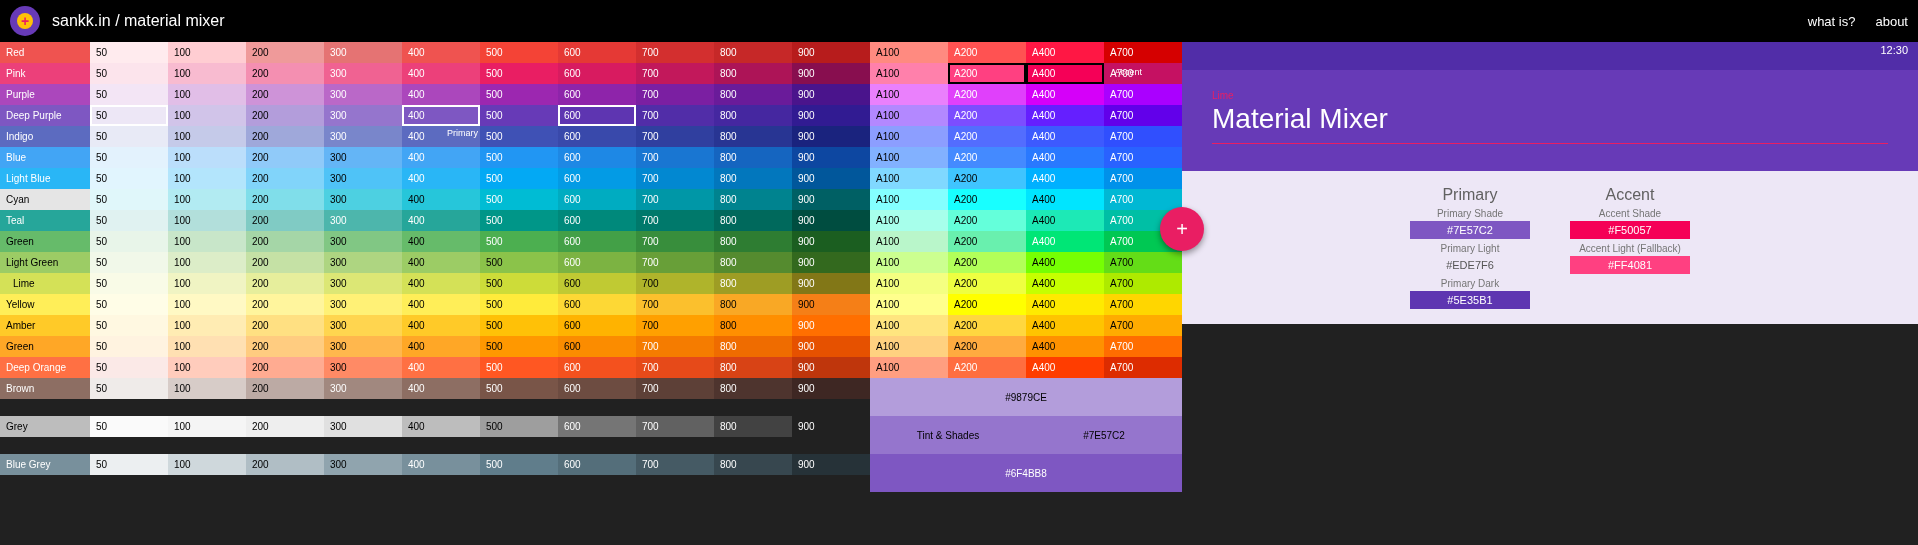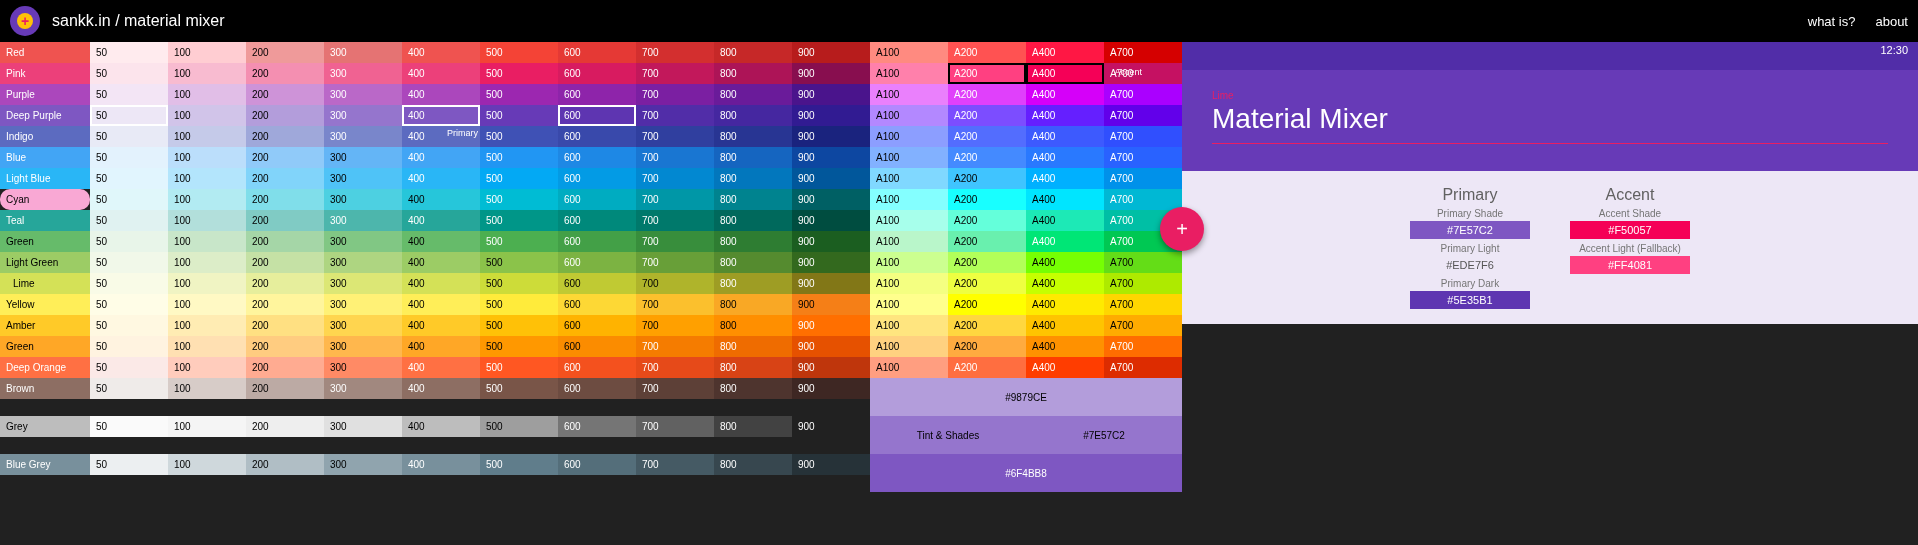--- a/index.html
+++ b/index.html
@@ -150,21 +150,21 @@
       <div class="cell" style="background: rgb(41, 182, 246); color: rgb(255, 255, 255);">400</div>
       <div class="cell" style="background: rgb(3, 169, 244); color: rgb(255, 255, 255);">500</div>
       <div class="cell" style="background: rgb(3, 155, 229); color: rgb(255, 255, 255);">600</div>
       <div class="cell" style="background: rgb(2, 136, 209); color: rgb(255, 255, 255);">700</div>
       <div class="cell" style="background: rgb(2, 119, 189); color: rgb(255, 255, 255);">800</div>
       <div class="cell" style="background: rgb(1, 87, 155); color: rgb(255, 255, 255);">900</div>
       <div class="cell" style="background: rgb(128, 216, 255); color: rgb(0, 0, 0);">A100</div>
       <div class="cell" style="background: rgb(64, 196, 255); color: rgb(0, 0, 0);">A200</div>
       <div class="cell" style="background: rgb(0, 176, 255); color: rgb(255, 255, 255);">A400</div>
       <div class="cell" style="background: rgb(0, 145, 234); color: rgb(255, 255, 255);">A700</div>
-      <div class="cell rowname" style="background: #f9a8d4; color: rgb(0, 0, 0); border-radius: 10px;">Cyan</div>
+      <div class="cell rowname" style="background: #e5e5e5; color: rgb(0, 0, 0);">Cyan</div>
       <div class="cell" style="background: rgb(224, 247, 250); color: rgb(0, 0, 0);">50</div>
       <div class="cell" style="background: rgb(178, 235, 242); color: rgb(0, 0, 0);">100</div>
       <div class="cell" style="background: rgb(128, 222, 234); color: rgb(0, 0, 0);">200</div>
       <div class="cell" style="background: rgb(77, 208, 225); color: rgb(0, 0, 0);">300</div>
       <div class="cell" style="background: rgb(38, 198, 218); color: rgb(0, 0, 0);">400</div>
       <div class="cell" style="background: rgb(0, 188, 212); color: rgb(255, 255, 255);">500</div>
       <div class="cell" style="background: rgb(0, 172, 193); color: rgb(255, 255, 255);">600</div>
       <div class="cell" style="background: rgb(0, 151, 167); color: rgb(255, 255, 255);">700</div>
       <div class="cell" style="background: rgb(0, 131, 143); color: rgb(255, 255, 255);">800</div>
       <div class="cell" style="background: rgb(0, 96, 100); color: rgb(255, 255, 255);">900</div>

